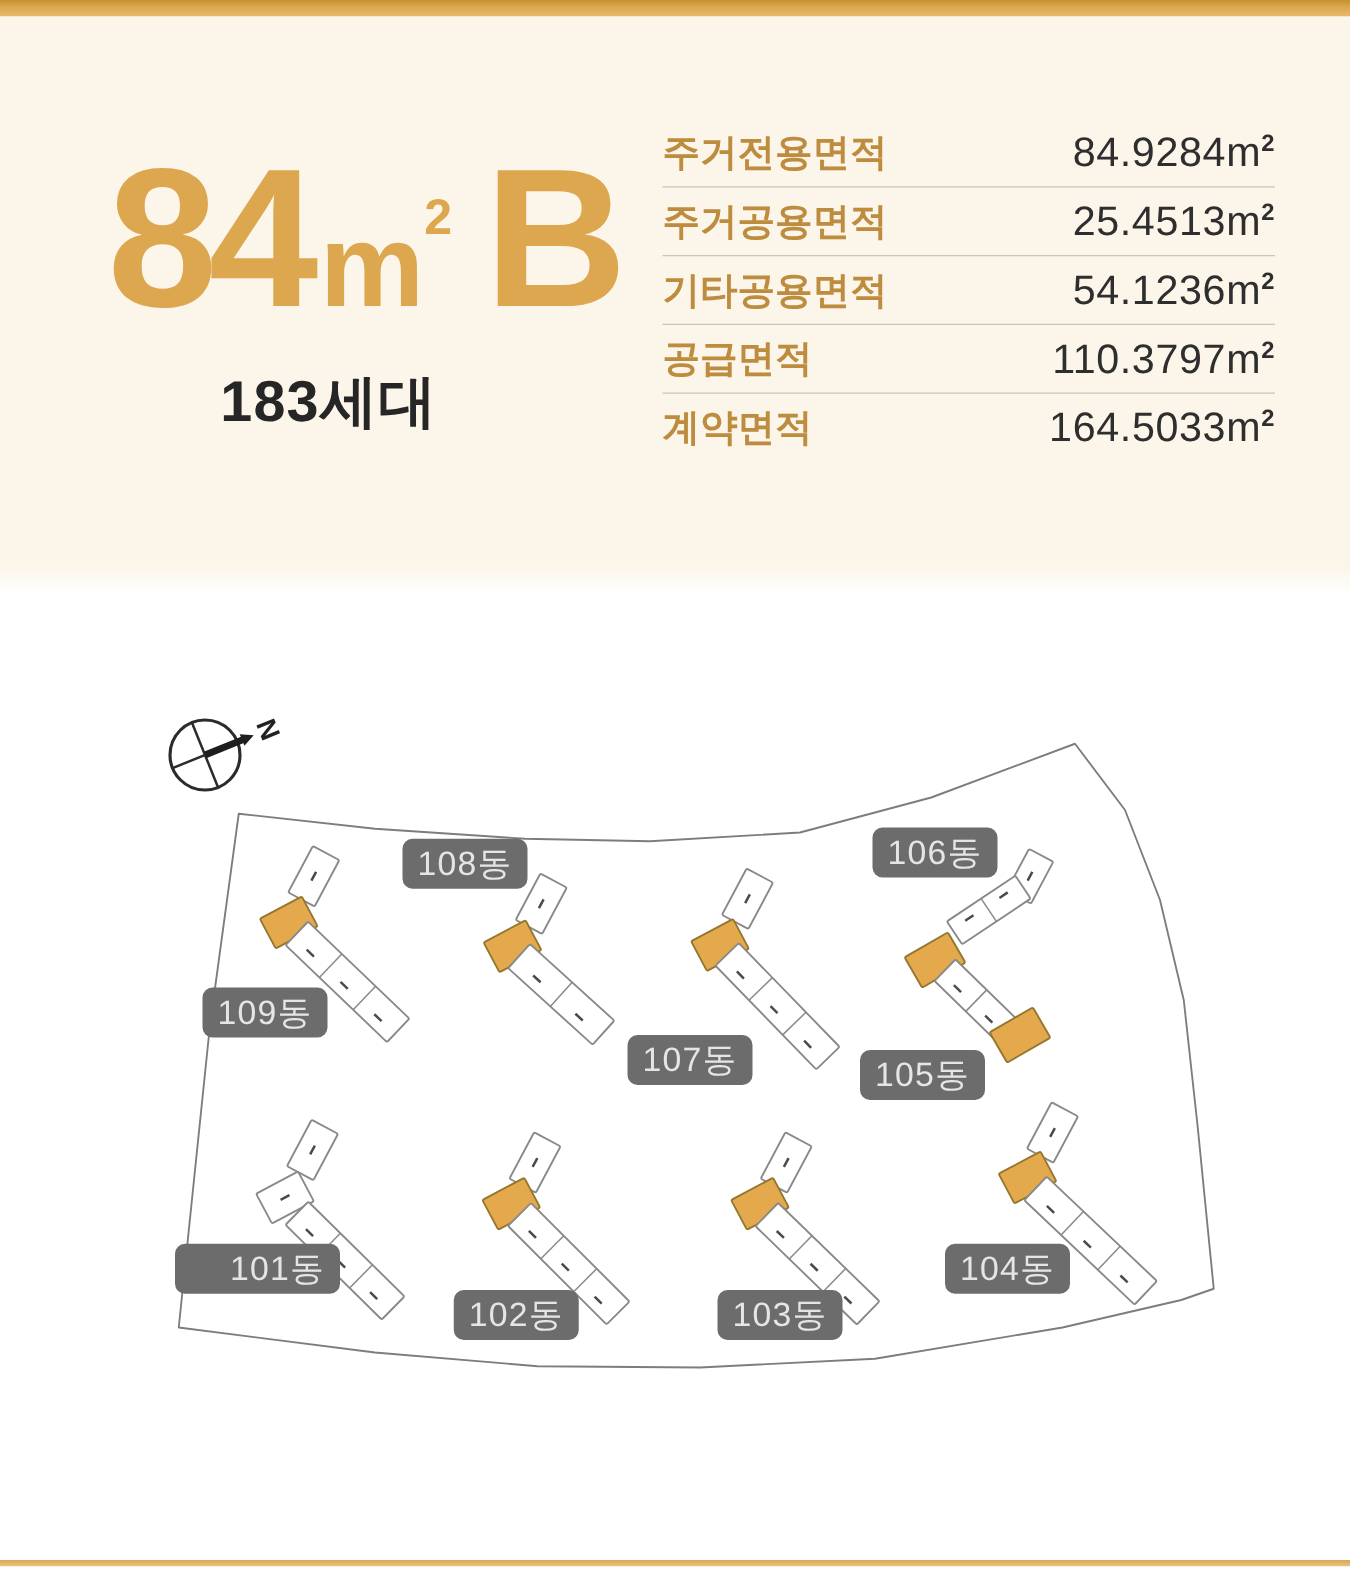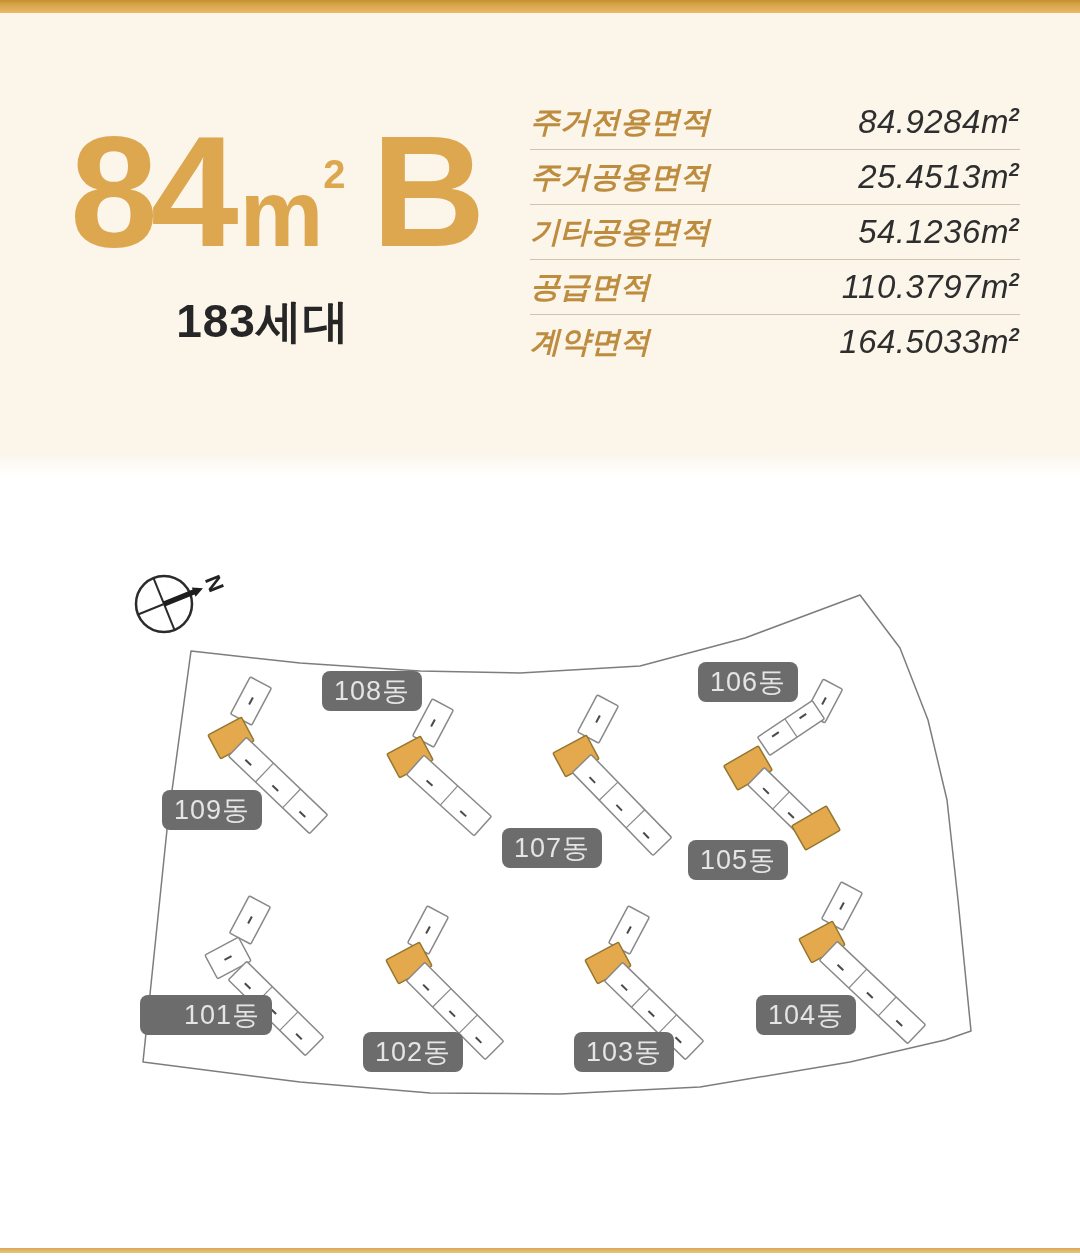--- a/index.html
+++ b/index.html
@@ -20,31 +20,31 @@
   
   .hero{
     position:absolute;left:0;top:0;width:1080px;height:478px;
     background:linear-gradient(180deg,#FBF5EA 0px,#FBF5EA 452px,#ffffff 476px);
   }
   .title-row{
     position:absolute;left:70px;top:112px;
     display:flex;align-items:baseline;
     color:#DCA74F;font-weight:800;line-height:1;
   }
-  .t-num{font-size:158px;letter-spacing:-7px;}
+  .t-num{font-size:158px;letter-spacing:-7px;margin-left:16px;}
   .t-unit{font-size:94px;margin-left:8px;letter-spacing:-2px;}
   .t-sup{font-size:40px;position:relative;top:-58px;margin-left:2px;}
   .t-type{font-size:158px;margin-left:26px;}
   .households{
     position:absolute;left:72px;top:291px;width:382px;
     text-align:center;font-size:46px;font-weight:700;color:#262626;
     letter-spacing:1px;
   }
   .area-table{
-    position:absolute;left:530px;top:95px;width:490px;font-style:italic;
+    position:absolute;left:530px;top:95px;width:490px;
   }
   .area-row{height:54px;display:flex;align-items:center;}
   .area-row + .area-row{border-top:1px solid #CFC4B0;}
   .area-lbl{
     width:232px;font-size:30px;font-weight:700;color:#BE8C3E;
     text-align:justify;text-align-last:justify;
   }
   .area-val{
     flex:1;text-align:right;font-size:33px;color:#2E2E2E;font-weight:400;
     letter-spacing:0.5px;

